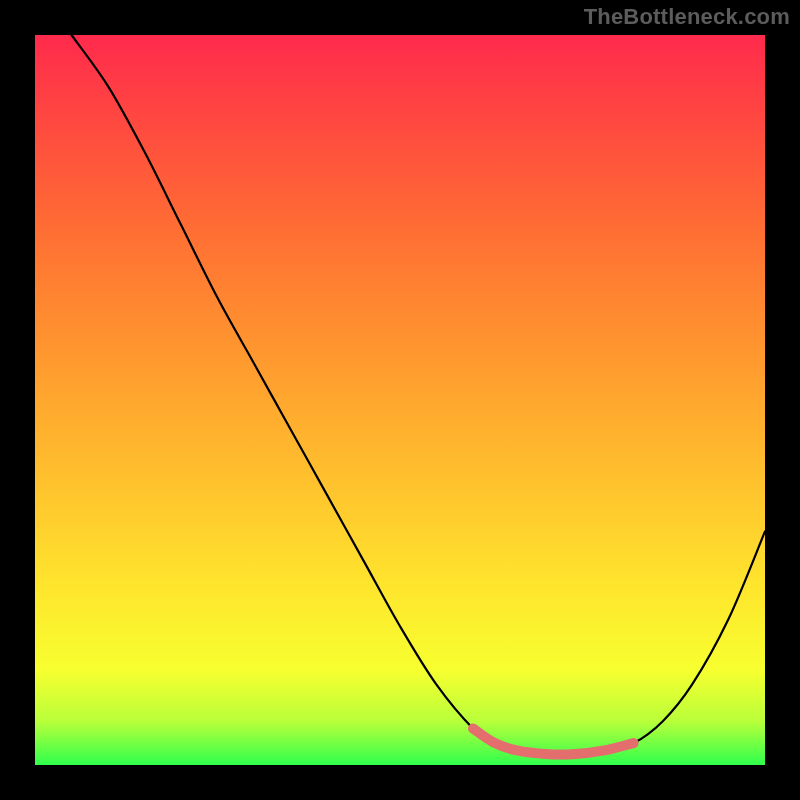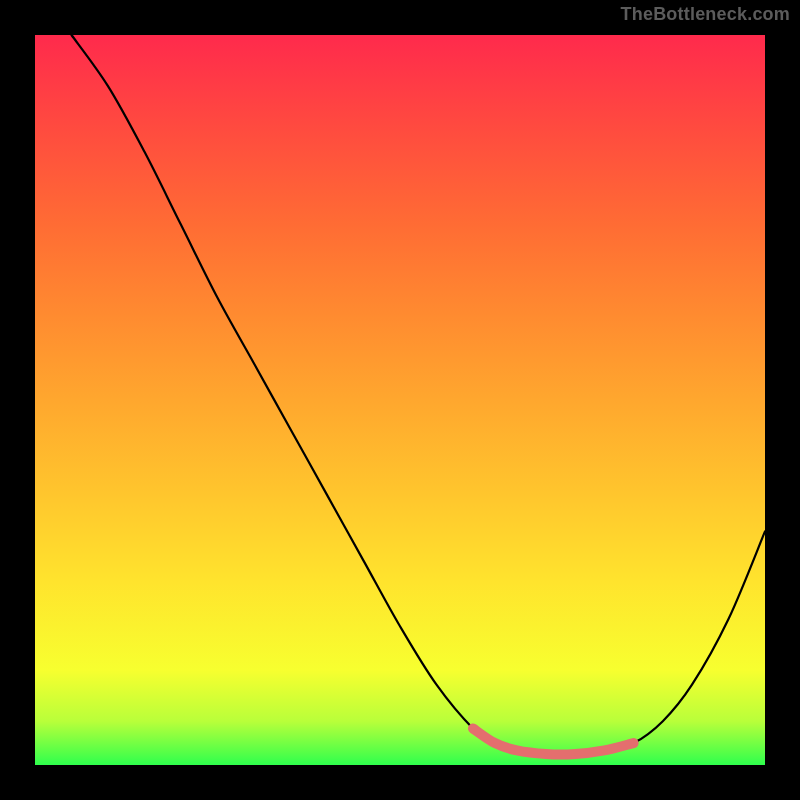--- a/index.html
+++ b/index.html
@@ -14,21 +14,21 @@
   .frame {
     position: relative;
     width: 800px;
     height: 800px;
     background: #000;
   }
   .watermark {
     position: absolute;
     top: 4px;
     right: 10px;
-    font-size: 18px;
+    font-size: 22px;
     font-weight: 600;
     color: #5c5c5c;
     letter-spacing: 0.2px;
     z-index: 3;
   }
   .plot-area {
     position: absolute;
     left: 35px;
     top: 35px;
     width: 730px;

